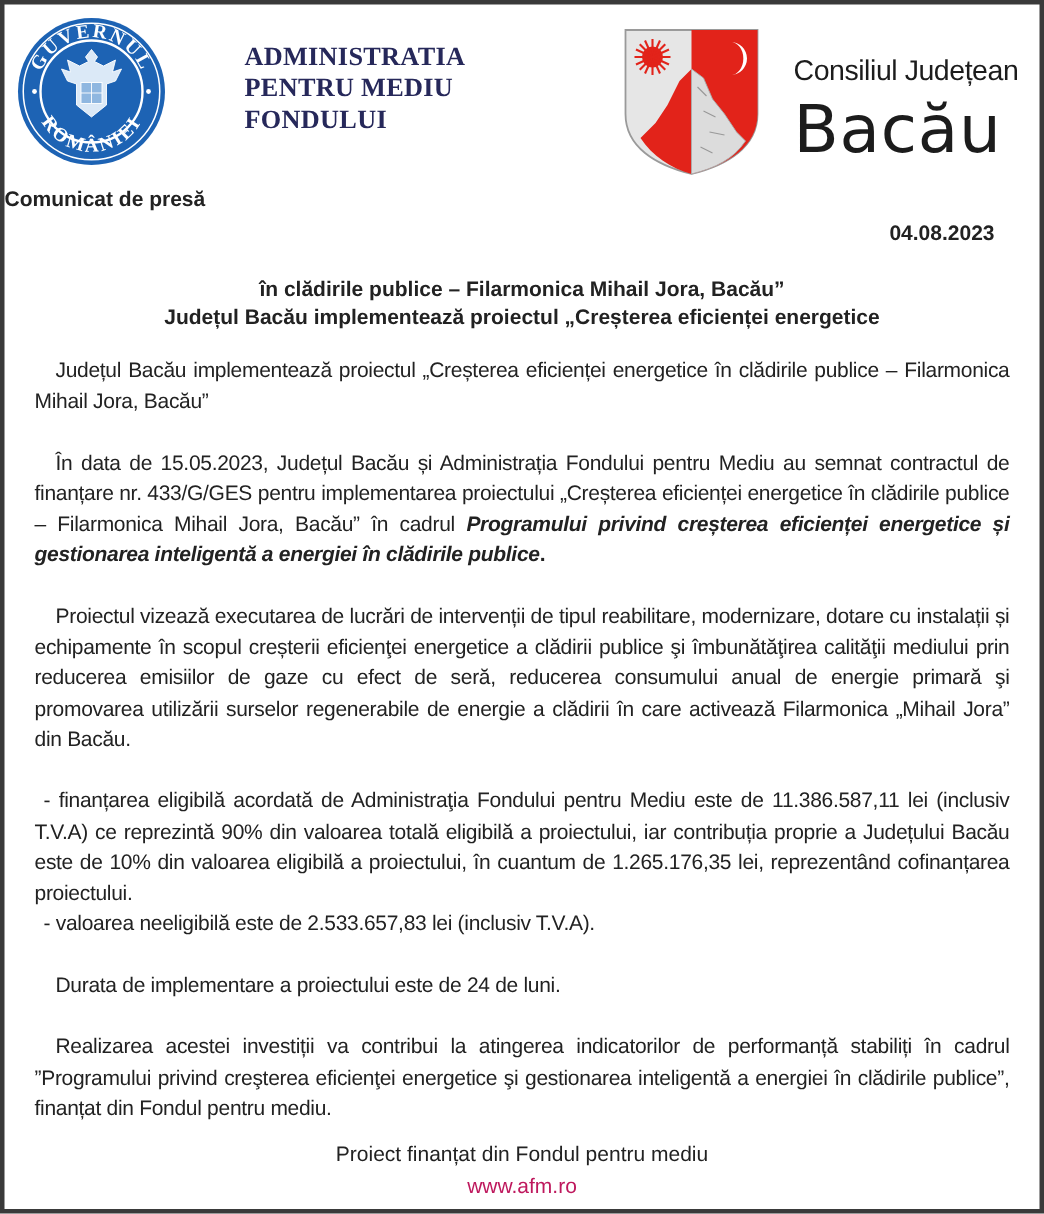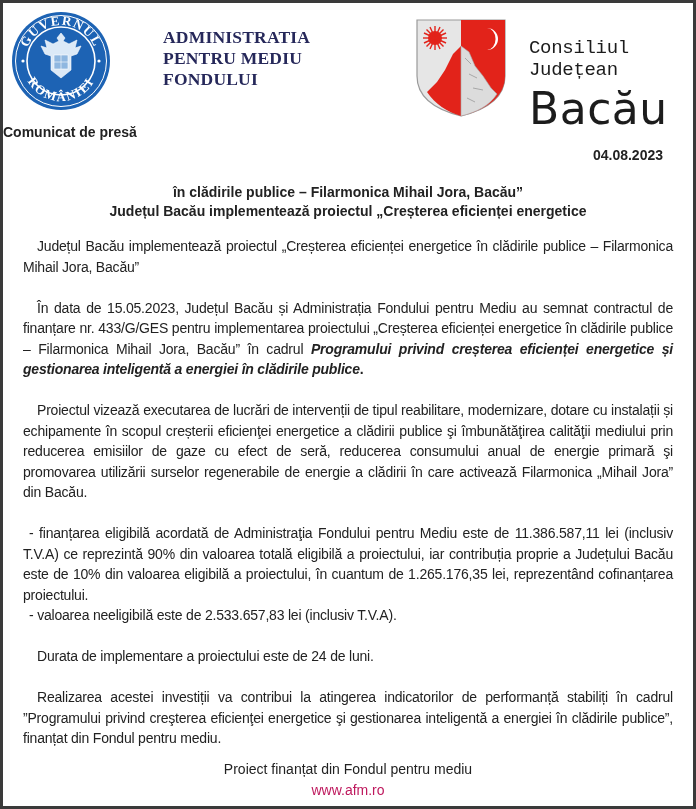--- a/index.html
+++ b/index.html
@@ -17,21 +17,21 @@
     .afm-logo { position: absolute; left: 8px; top: 8px; width: 100px; height: 100px; }
     .afm-text {
       position: absolute; left: 112px; top: 24px;
       font-family: "Liberation Serif", "DejaVu Serif", serif;
       font-weight: bold; color: #26285a; font-size: 17.5px; line-height: 21px;
       letter-spacing: 0.2px;
       margin-left: 48px;
     }
     .cj-crest { position: absolute; left: 412px; top: 15px; width: 92px; height: 100px; }
     .cj-text { position: absolute; left: 526px; top: 34px; color: #1c1c1c; }
-    .cj-line1 { font-size: 19px; line-height: 22px; font-family: Liberation Mono, monospace; letter-spacing: -0.3px; }
+    .cj-line1 { font-size: 19px; line-height: 22px; font-family: Liberation Sans, sans-serif; letter-spacing: -0.3px; }
     .cj-line2 { font-size: 44px; line-height: 48px; font-family: "DejaVu Sans", sans-serif; font-weight: 500; letter-spacing: 0.5px; margin-top: 4px; }
 
     .comunicat {
       position: absolute; top: 121px; left: 0; width: 100%;
       text-align: left; font-weight: bold; font-size: 14px;
     }
     .date {
       position: absolute; top: 144px; right: 30px;
       font-weight: bold; font-size: 14px;
     }

